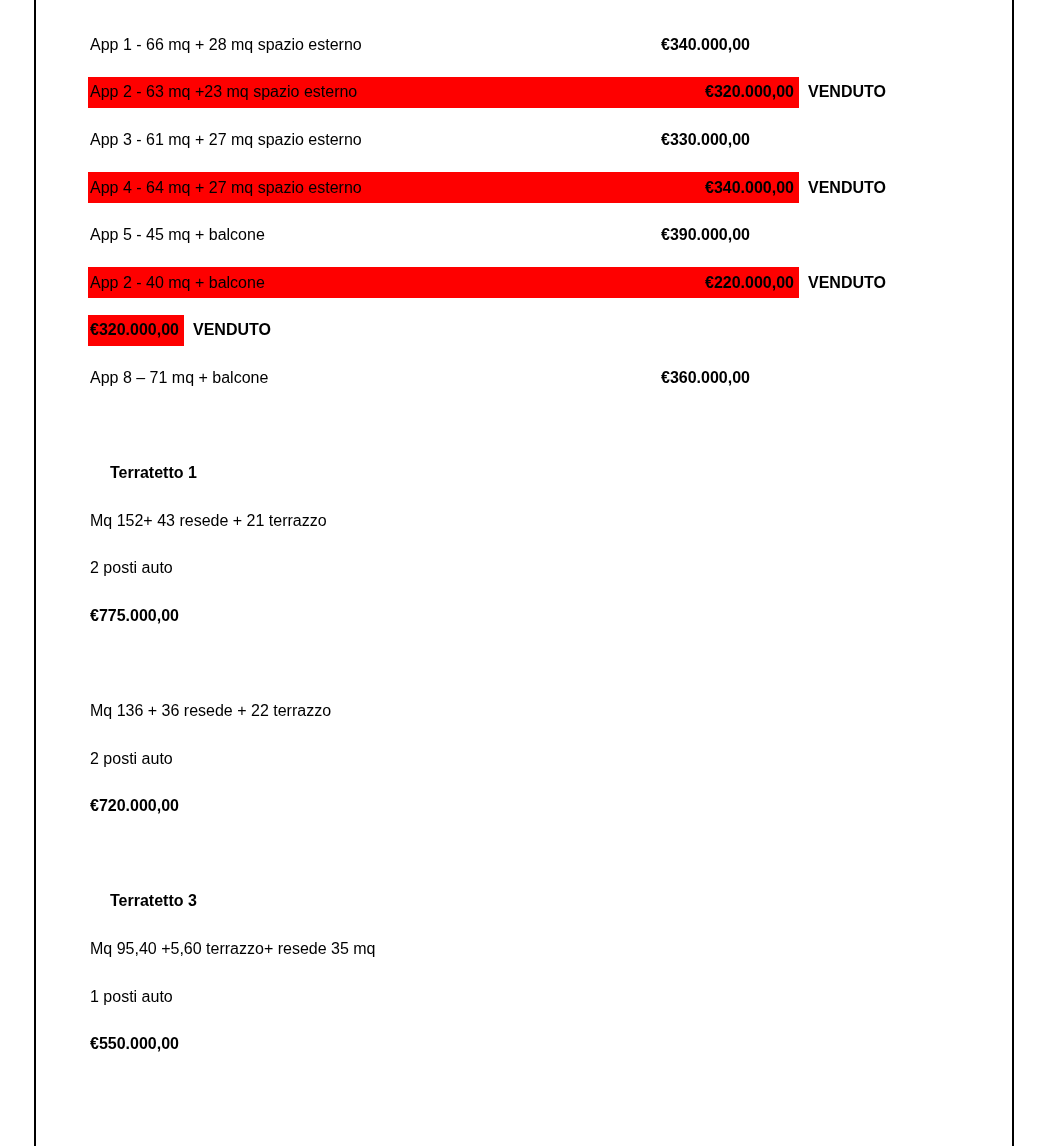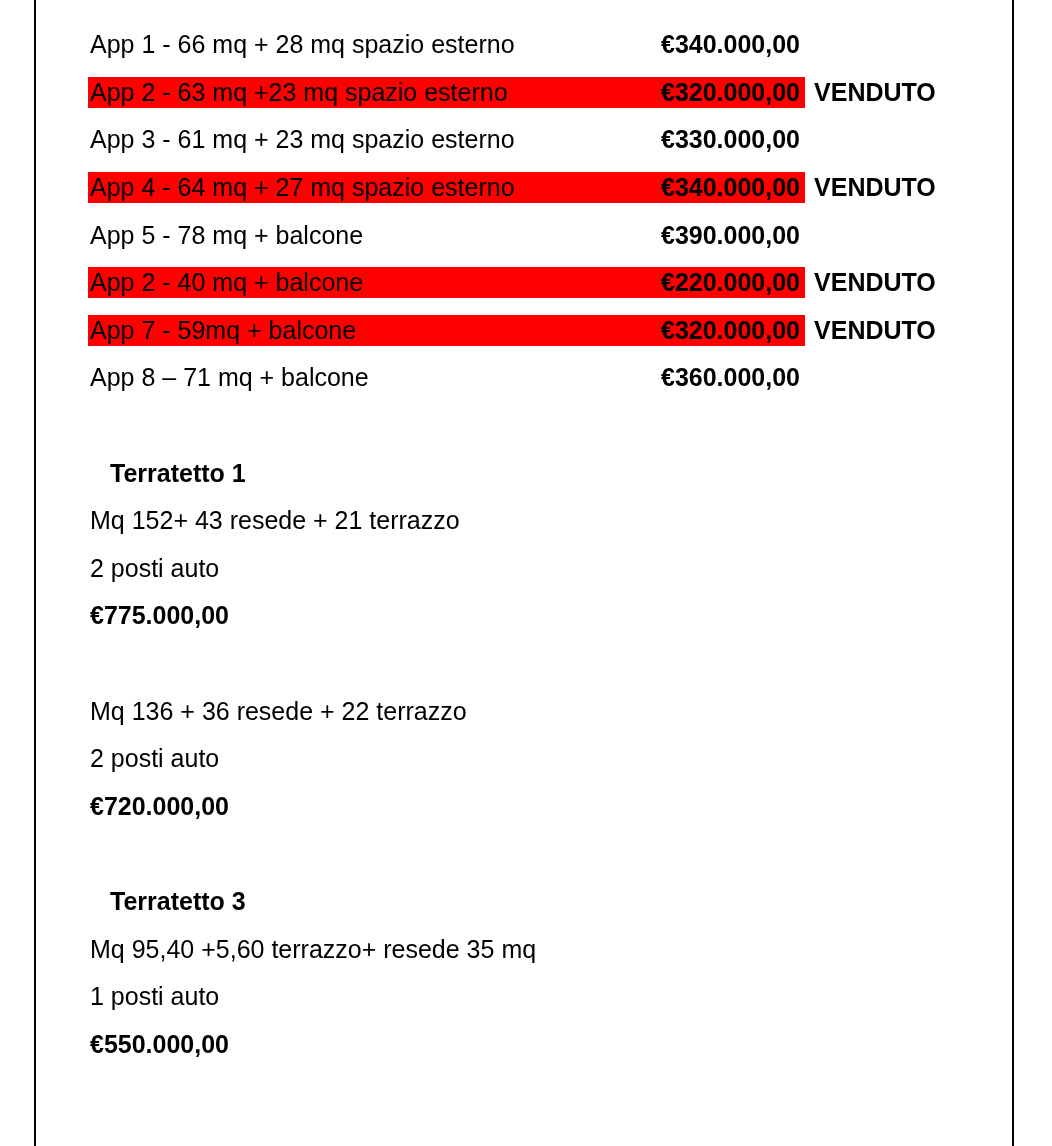--- a/index.html
+++ b/index.html
@@ -20,31 +20,31 @@
 
   .content {
     position:absolute;
     left:90px; top:21px;
     width:900px;
   }
   .line {
     height:47.6px;
     display:flex;
     align-items:center;
-    font-size:25px;
+    font-size:16px;
     white-space:nowrap;
   }
   .apt-main {
     display:inline-flex;
     align-items:center;
     height:31px;
     margin-left:-2px;
     padding:0 5px 0 2px;
   }
-  .apt-main.sold { background:var(--hl, #fe0000); }
+  .apt-main.sold { background:var(--hl, #fe0000);gap:44px; }
   .apt-label { width:571px; }
   .apt-price { font-weight:bold; }
   .sold-badge { font-weight:bold; margin-left:9px; }
   .house-title { font-weight:bold;margin-left:20px; }
   .house-price { font-weight:bold; }
 </style>
 </head>
 <body>
 
 <div class="page-border left"></div>
@@ -59,47 +59,46 @@
     </div>
     <div class="line apt-row">
       <div class="apt-main sold">
         <span class="apt-label">App 2 - 63 mq +23 mq spazio esterno</span>
         <span class="apt-price">€320.000,00</span>
       </div>
       <span class="sold-badge">VENDUTO</span>
     </div>
     <div class="line apt-row">
       <div class="apt-main">
-        <span class="apt-label">App 3 - 61 mq + 23 mq spazio esterno</span>
+        <span class="apt-label">App 3 - 61 mq + 27 mq spazio esterno</span>
         <span class="apt-price">€330.000,00</span>
       </div>
     </div>
     <div class="line apt-row">
       <div class="apt-main sold">
         <span class="apt-label">App 4 - 64 mq + 27 mq spazio esterno</span>
         <span class="apt-price">€340.000,00</span>
       </div>
       <span class="sold-badge">VENDUTO</span>
     </div>
     <div class="line apt-row">
       <div class="apt-main">
-        <span class="apt-label">App 5 - 78 mq + balcone</span>
+        <span class="apt-label">App 5 - 45 mq + balcone</span>
         <span class="apt-price">€390.000,00</span>
       </div>
     </div>
     <div class="line apt-row">
       <div class="apt-main sold">
         <span class="apt-label">App 2 - 40 mq + balcone</span>
         <span class="apt-price">€220.000,00</span>
       </div>
       <span class="sold-badge">VENDUTO</span>
     </div>
     <div class="line apt-row">
       <div class="apt-main sold">
-        <span class="apt-label">App 7 - 59mq + balcone</span>
         <span class="apt-price">€320.000,00</span>
       </div>
       <span class="sold-badge">VENDUTO</span>
     </div>
     <div class="line apt-row">
       <div class="apt-main">
         <span class="apt-label">App 8 – 71 mq + balcone</span>
         <span class="apt-price">€360.000,00</span>
       </div>
     </div>

